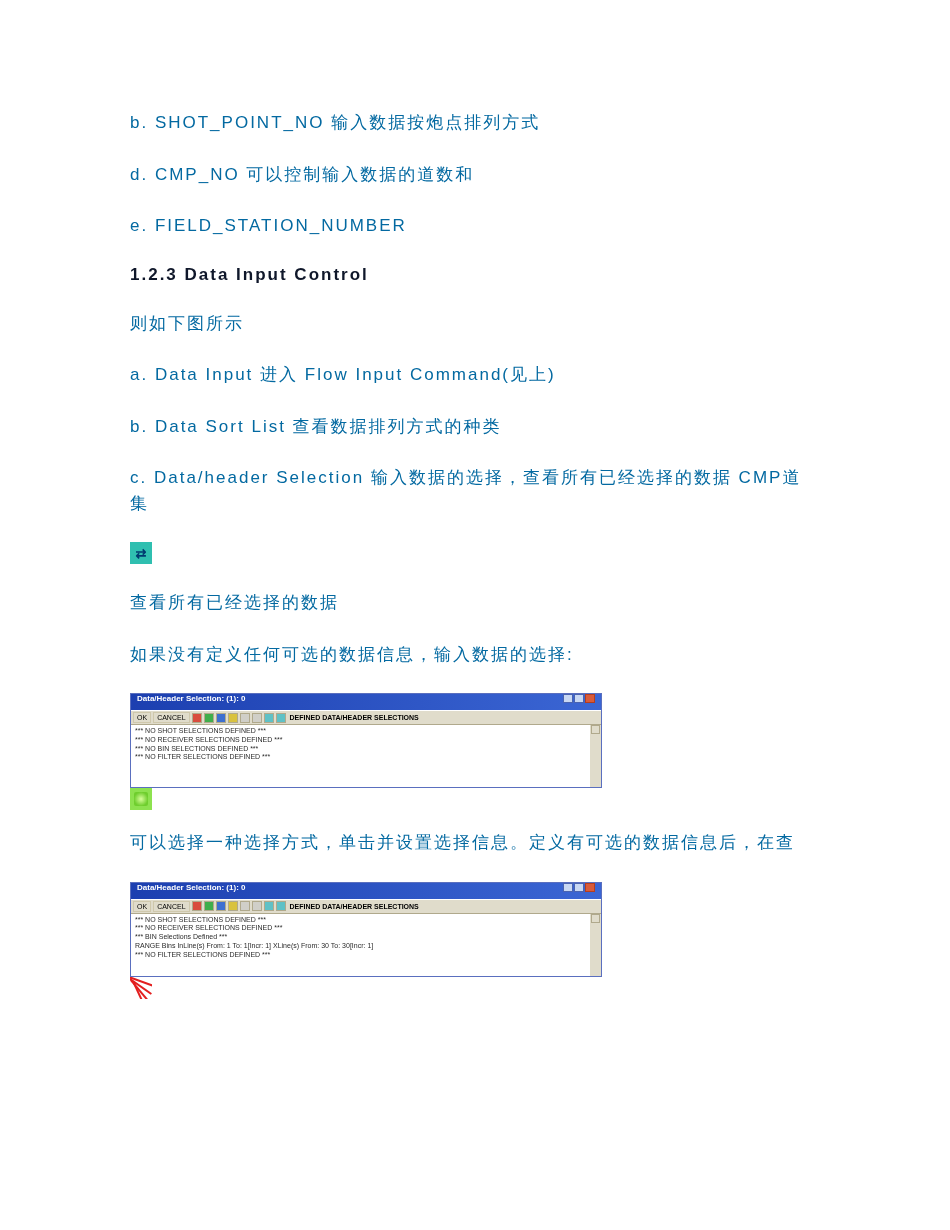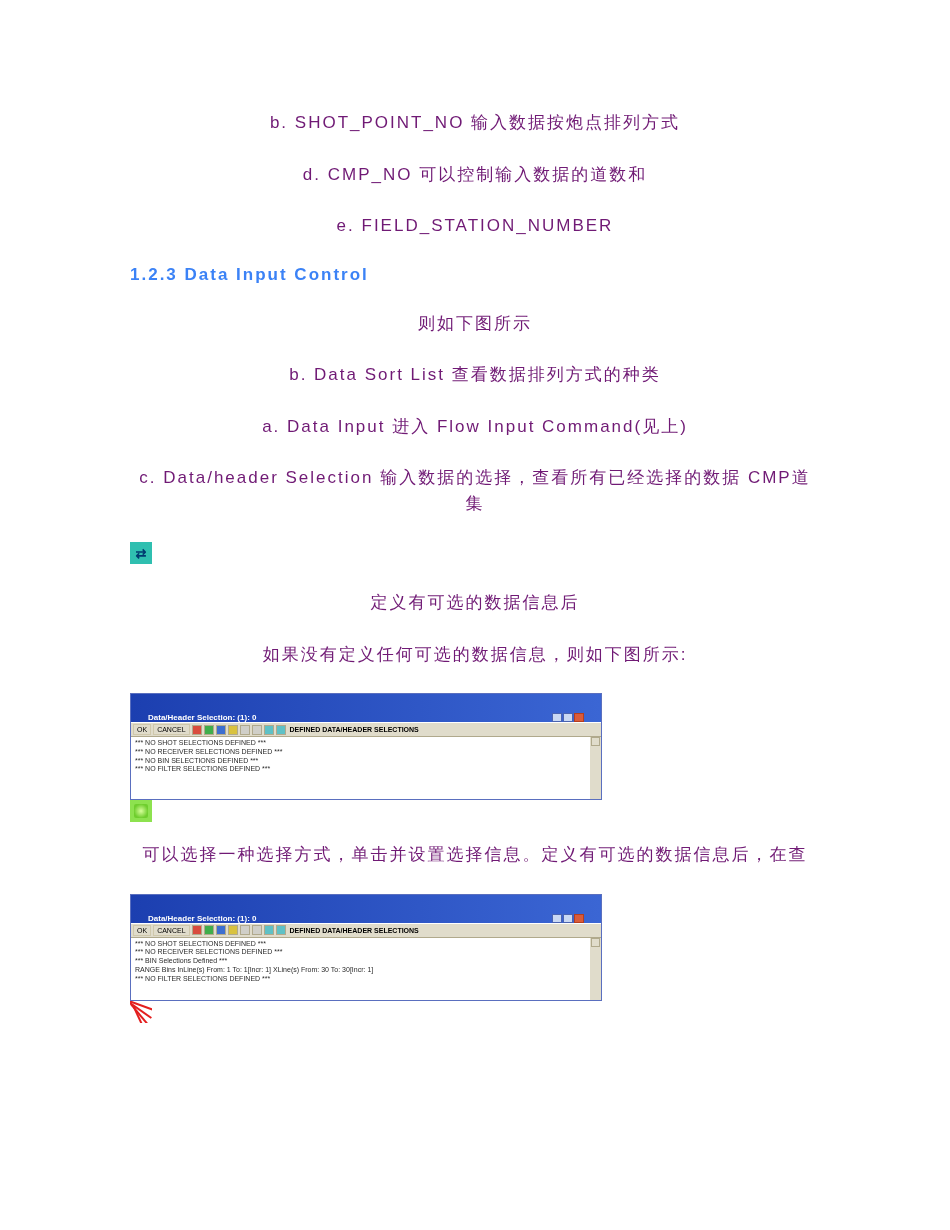--- a/index.html
+++ b/index.html
@@ -7,30 +7,29 @@
     padding: 0;
     background: #ffffff;
     font-family: Arial, "Microsoft YaHei", sans-serif;
     width: 950px;
   }
   .page {
     padding: 110px 130px 80px 130px;
   }
   .para {
     font-size: 17px;
-    color: #701a75;
+    color: #0369a1;
     letter-spacing: 2px;
     line-height: 1.5;
     margin-bottom: 26px;
-    text-align: center;
   }
   .section-head {
     font-size: 17px;
     font-weight: bold;
-    color: #3b82f6;
+    color: #0f172a;
     letter-spacing: 2px;
     margin-bottom: 26px;
   }
   .icon-block {
     width: 22px;
     height: 22px;
     background: #2fbfb0;
     display: flex;
     align-items: center;
     justify-content: center;
@@ -43,26 +42,26 @@
     font-weight: bold;
   }
   
   .dialog {
     width: 470px;
     border: 1px solid #5a6fbf;
     margin-bottom: 0;
     font-family: "Tahoma", Arial, sans-serif;
   }
   .dialog-titlebar {
-    height: 28px;
+    height: 16px;
     background: linear-gradient(to right, #1c3fb0, #3b66d4);
     display: flex;
-    align-items: flex-end;
+    align-items: flex-start;
     justify-content: space-between;
-    padding: 0 17px;
+    padding: 0 6px;
   }
   .dialog-title {
     color: #ffffff;
     font-size: 8px;
     font-weight: bold;
     letter-spacing: 0;
   }
   .dialog-ctrls {
     display: flex;
     gap: 1px;
@@ -178,30 +177,30 @@
 
 <div class="page">
 
   <div class="para">b. SHOT_POINT_NO 输入数据按炮点排列方式</div>
   <div class="para">d. CMP_NO 可以控制输入数据的道数和</div>
   <div class="para">e. FIELD_STATION_NUMBER</div>
 
   <div class="section-head">1.2.3 Data Input Control</div>
 
   <div class="para">则如下图所示</div>
+  <div class="para">a. Data Input 进入 Flow Input Command(见上)</div>
   <div class="para">b. Data Sort List 查看数据排列方式的种类</div>
-  <div class="para">a. Data Input 进入 Flow Input Command(见上)</div>
   <div class="para">c. Data/header Selection 输入数据的选择，查看所有已经选择的数据 CMP道集</div>
 
   <div class="icon-block">
     <span class="icon-inner">⇄</span>
   </div>
 
-  <div class="para">定义有可选的数据信息后</div>
-  <div class="para">如果没有定义任何可选的数据信息，则如下图所示:</div>
+  <div class="para">查看所有已经选择的数据</div>
+  <div class="para">如果没有定义任何可选的数据信息，输入数据的选择:</div>
 
   <div class="dialog">
     <div class="dialog-titlebar">
       <span class="dialog-title">Data/Header Selection: (1): 0</span>
       <div class="dialog-ctrls">
         <div class="dlg-btn"></div>
         <div class="dlg-btn"></div>
         <div class="dlg-btn close"></div>
       </div>
     </div>

